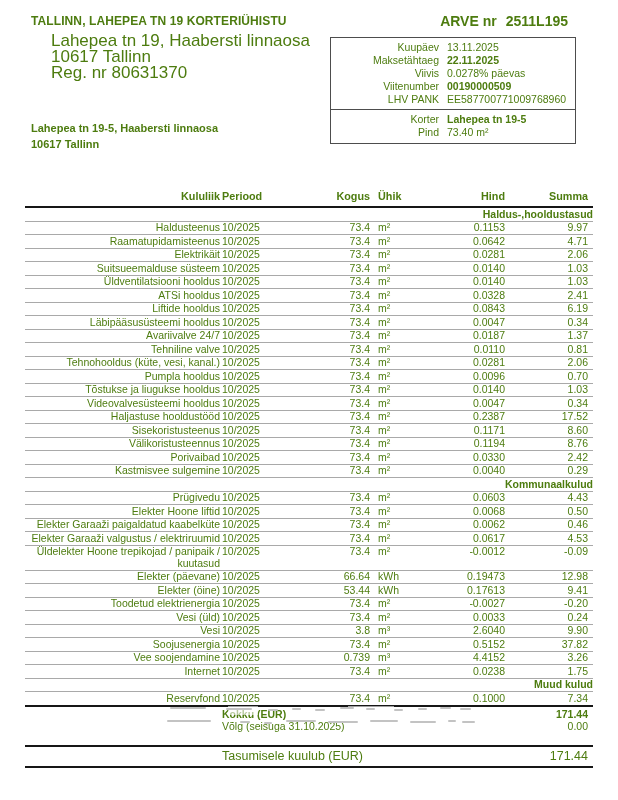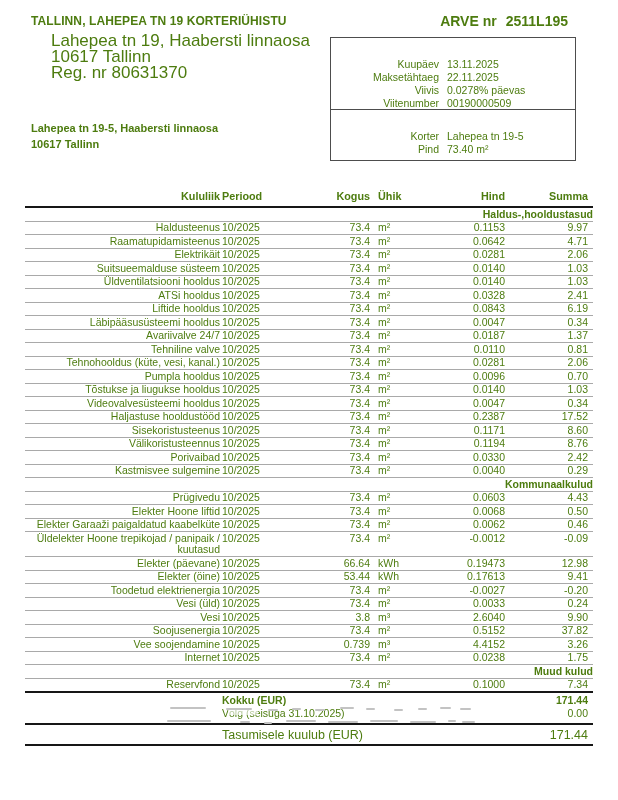--- a/index.html
+++ b/index.html
@@ -19,28 +19,28 @@
   
   .invoice-title{
     position:absolute;left:322px;top:13px;width:246px;
     text-align:right;font-size:14px;font-weight:bold;
   }
   .invoice-title .num{margin-left:9px;}
   
   .info-box{
     position:absolute;left:330px;width:232px;
     border:1px solid #4d4d4d;background:#fff;
-    padding:20px 6px 4px 6px;font-size:10.5px;
+    padding:3px 6px 4px 6px;font-size:10.5px;
   }
   .box-invoice{top:37px;}
   .box-apartment{top:109px;}
   .info-row{display:flex;line-height:13px;}
   .info-label{width:102px;text-align:right;flex:none;}
   .info-value{margin-left:8px;white-space:nowrap;}
-  .b{font-weight:normal;}
+  .b{font-weight:bold;}
   
   .recipient{position:absolute;left:31px;top:121px;font-size:11px;font-weight:bold;line-height:15.5px;}
   
   table.cost{
     position:absolute;left:25px;top:188px;width:568px;
     border-collapse:collapse;table-layout:fixed;
     font-size:10.5px;
   }
   table.cost th{
     font-weight:bold;border-bottom:2px solid #161616;
@@ -53,21 +53,21 @@
   tr.section td{font-weight:bold;}
   .c-name{text-align:right;padding-left:6px !important;}
   .c-period{text-align:left;padding-left:2px !important;}
   .c-qty{text-align:right;}
   .c-unit{text-align:left;padding-left:8px !important;}
   .c-price{text-align:right;}
   .c-sum{text-align:right;padding-right:5px !important;}
   th.c-name{padding-left:6px;}
   
   tr.sum-total td{border-top:2px solid #161616;font-weight:bold;padding-top:2px;}
-  tr.sum-plain td{padding-bottom:4px;}
+  tr.sum-plain td{padding-bottom:12px;}
   tr.sum-grand td{
     border-top:2px solid #161616;border-bottom:2px solid #161616;
     font-weight:normal;font-size:12.5px;line-height:14px;padding:2.5px 0;
   }
   
   .artifact{position:absolute;left:0;top:0;width:618px;height:800px;pointer-events:none;}
   .patch{position:absolute;background:rgba(255,255,255,0.6);}
   .dash{position:absolute;height:2px;background:#c3c3c3;border-radius:1px;}
 </style>
 </head>
@@ -319,20 +319,28 @@
           <td class="c-price">0.0068</td>
           <td class="c-sum">0.50</td>
         </tr>
         <tr class="item">
           <td class="c-name">Elekter Garaaži paigaldatud kaabelküte</td>
           <td class="c-period">10/2025</td>
           <td class="c-qty">73.4</td>
           <td class="c-unit">m²</td>
           <td class="c-price">0.0062</td>
           <td class="c-sum">0.46</td>
+        </tr>
+        <tr class="item">
+          <td class="c-name">Elekter Garaaži valgustus / elektriruumid</td>
+          <td class="c-period">10/2025</td>
+          <td class="c-qty">73.4</td>
+          <td class="c-unit">m²</td>
+          <td class="c-price">0.0617</td>
+          <td class="c-sum">4.53</td>
         </tr>
         <tr class="item">
           <td class="c-name">Üldelekter Hoone trepikojad / panipaik / kuutasud</td>
           <td class="c-period">10/2025</td>
           <td class="c-qty">73.4</td>
           <td class="c-unit">m²</td>
           <td class="c-price">-0.0012</td>
           <td class="c-sum">-0.09</td>
         </tr>
         <tr class="item">

